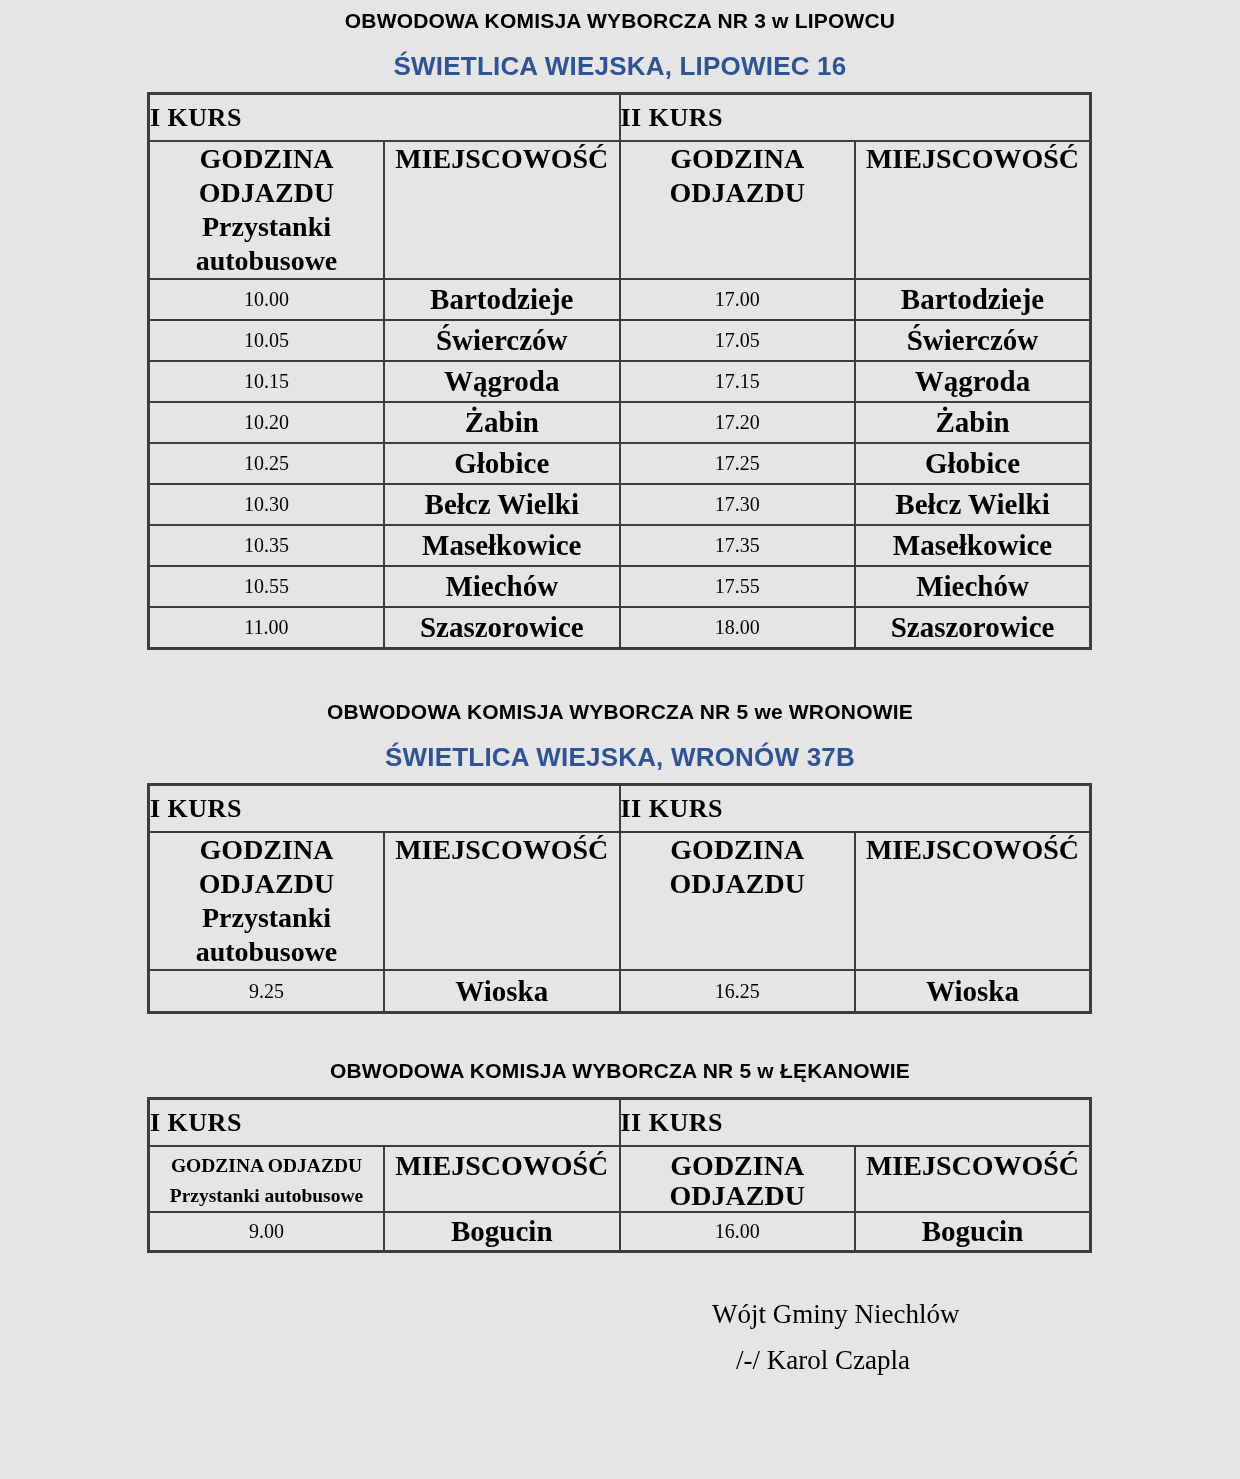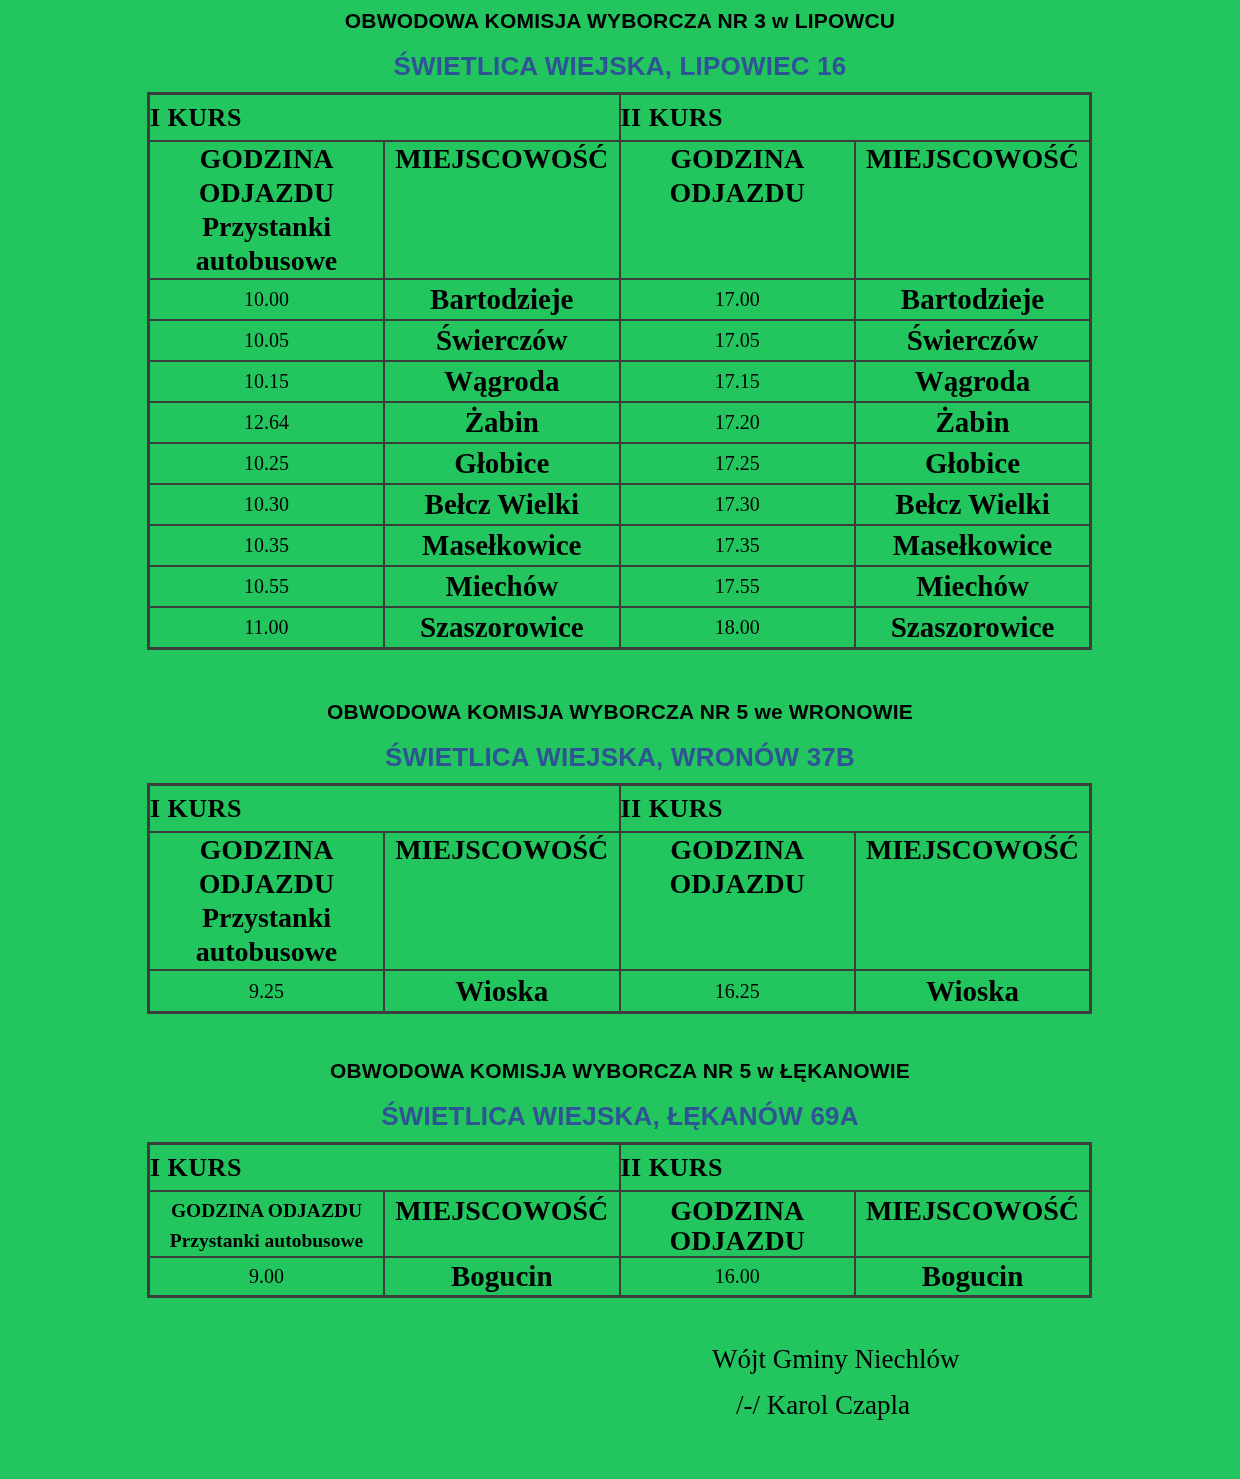--- a/index.html
+++ b/index.html
@@ -1,20 +1,20 @@
 <!DOCTYPE html>
 <html><head>
 <meta charset="utf-8">
 <style>
   html, body { margin: 0; padding: 0; background: #ffffff; }
   .page {
     position: relative;
     width: 1240px;
     height: 1479px;
-    background: #22c55e;
+    background: #e5e5e5;
     color: #000000;
     font-family: "Liberation Serif", "DejaVu Serif", serif;
     overflow: hidden;
   }
   .sec-title {
     font-family: "Liberation Sans", "DejaVu Sans", sans-serif;
     font-weight: 700;
     font-size: 21px;
     line-height: 26px;
     text-align: center;
@@ -132,21 +132,21 @@
             <td class="time-cell">17.05</td>
             <td class="place-cell">Świerczów</td>
           </tr>
           <tr>
             <td class="time-cell">10.15</td>
             <td class="place-cell">Wągroda</td>
             <td class="time-cell">17.15</td>
             <td class="place-cell">Wągroda</td>
           </tr>
           <tr>
-            <td class="time-cell">12.64</td>
+            <td class="time-cell">10.20</td>
             <td class="place-cell">Żabin</td>
             <td class="time-cell">17.20</td>
             <td class="place-cell">Żabin</td>
           </tr>
           <tr>
             <td class="time-cell">10.25</td>
             <td class="place-cell">Głobice</td>
             <td class="time-cell">17.25</td>
             <td class="place-cell">Głobice</td>
           </tr>
@@ -214,21 +214,20 @@
             <td class="place-cell">Wioska</td>
             <td class="time-cell">16.25</td>
             <td class="place-cell">Wioska</td>
           </tr>
         </tbody>
     </table>
   </section>
 
   <section class="section s3">
     <div class="sec-title">OBWODOWA KOMISJA WYBORCZA NR 5 w ŁĘKANOWIE</div>
-    <div class="sec-subtitle">ŚWIETLICA WIEJSKA, ŁĘKANÓW 69A</div>
     <table class="timetable t3">
       <colgroup>
           <col style="width:25%">
           <col style="width:25%">
           <col style="width:25%">
           <col style="width:25%">
         </colgroup>
       <thead>
         <tr class="kurs-row">
           <th colspan="2">I KURS</th>

